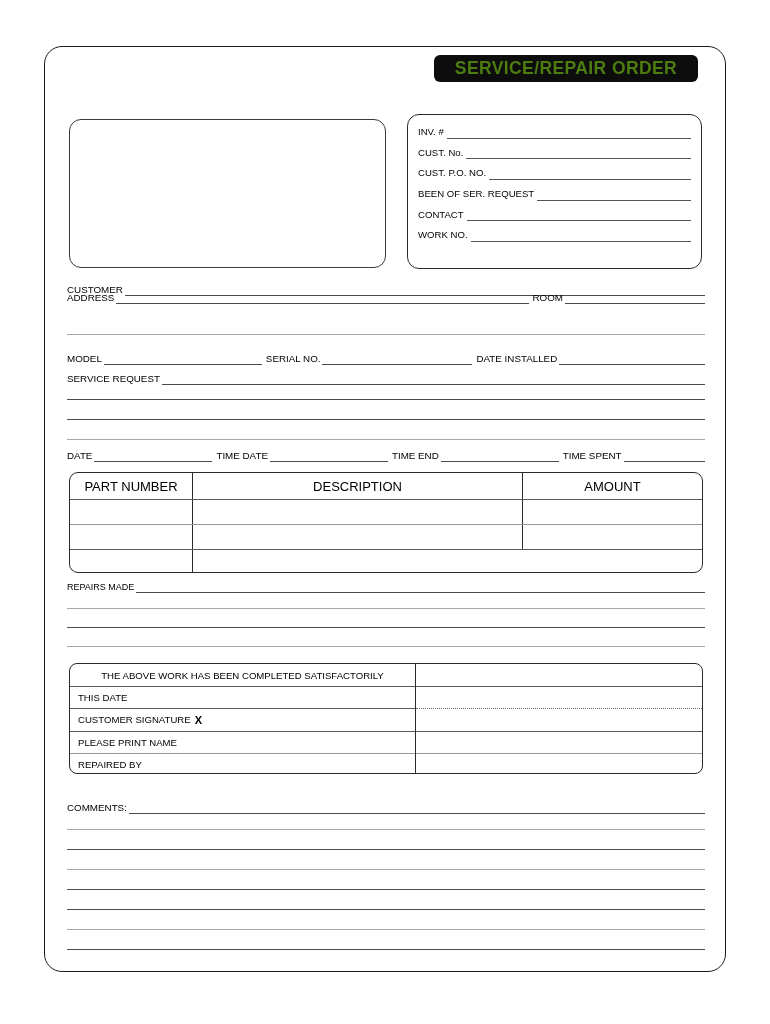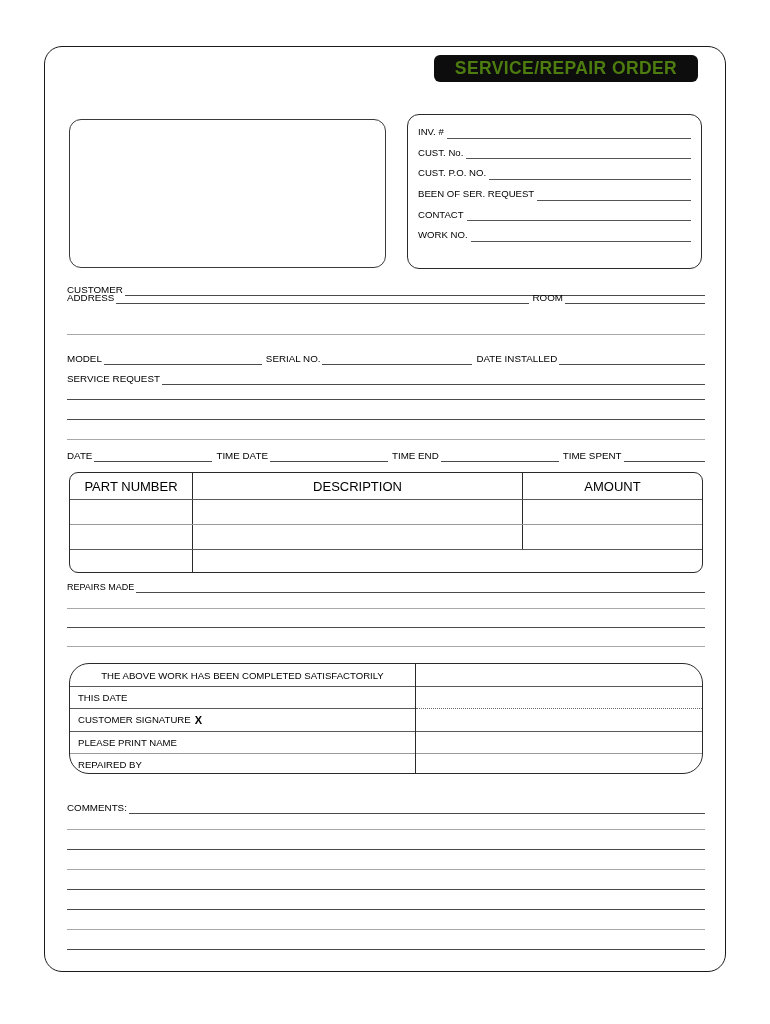--- a/index.html
+++ b/index.html
@@ -163,21 +163,21 @@
   .pt-cell.c3.leftal { justify-content: flex-start; padding-left: 4px; margin-top: 47px; }
 
   
   .sign-block {
     position: absolute;
     left: 24px;
     top: 616px;
     width: 634px;
     height: 111px;
     border: 1.2px solid #2a2a2a;
-    border-radius: 20px;
+    border-radius: 8px;
     box-sizing: border-box;
     display: flex;
     overflow: hidden;
   }
   .sb-left { width: 345px; box-sizing: border-box; }
   .sb-mid { width: 108px; box-sizing: border-box; border-left: 1px solid #2a2a2a; }
   .sb-right { flex: 1 1 auto; box-sizing: border-box; border-left: 1px solid #2a2a2a; }
 
   .sb-row {
     height: 22.2px;

